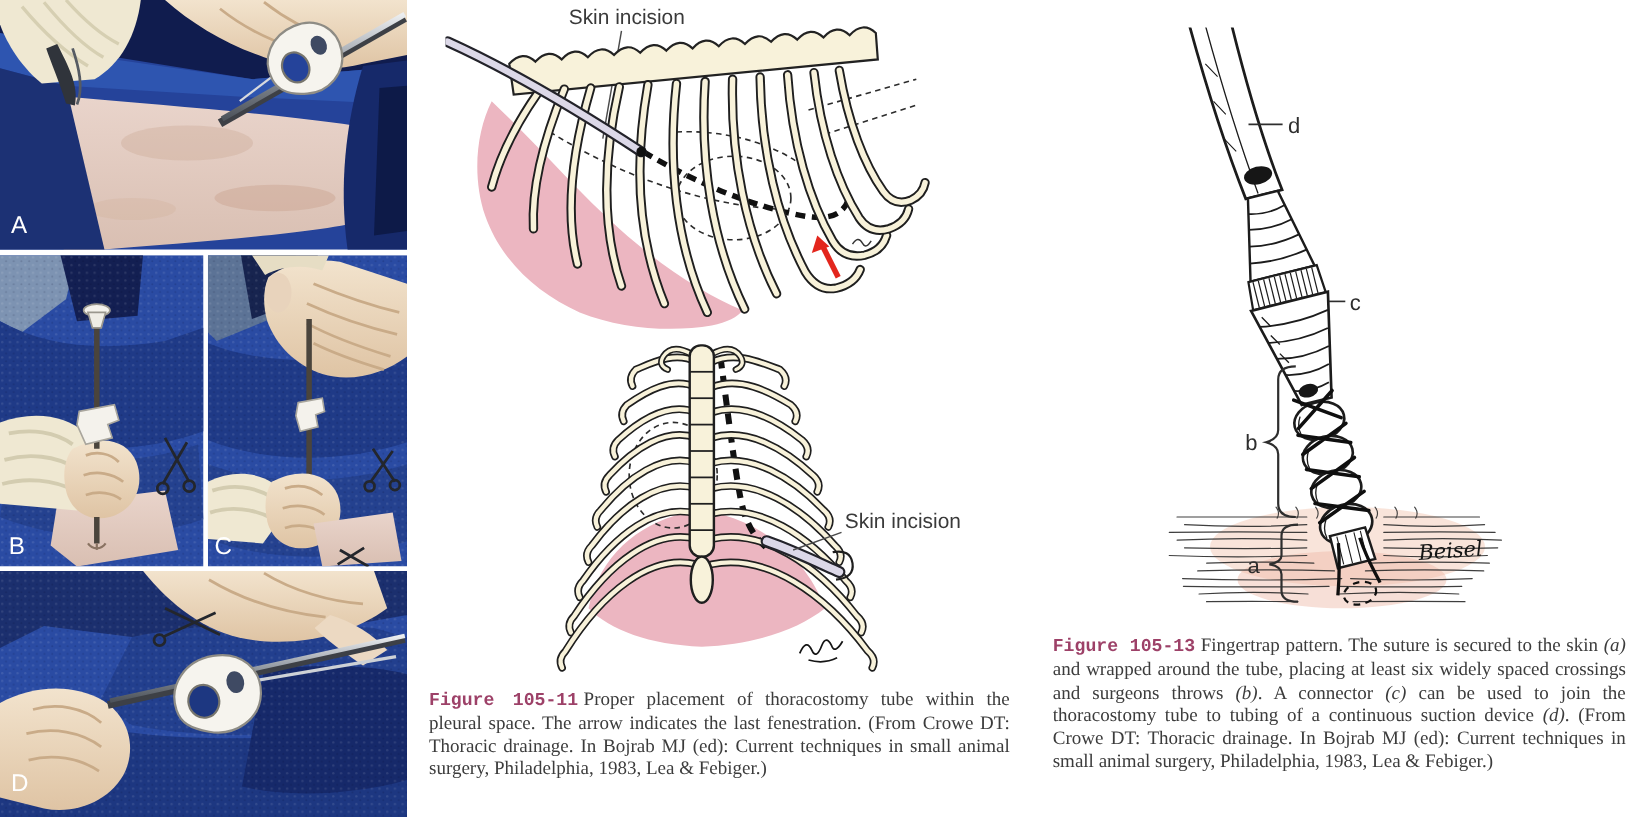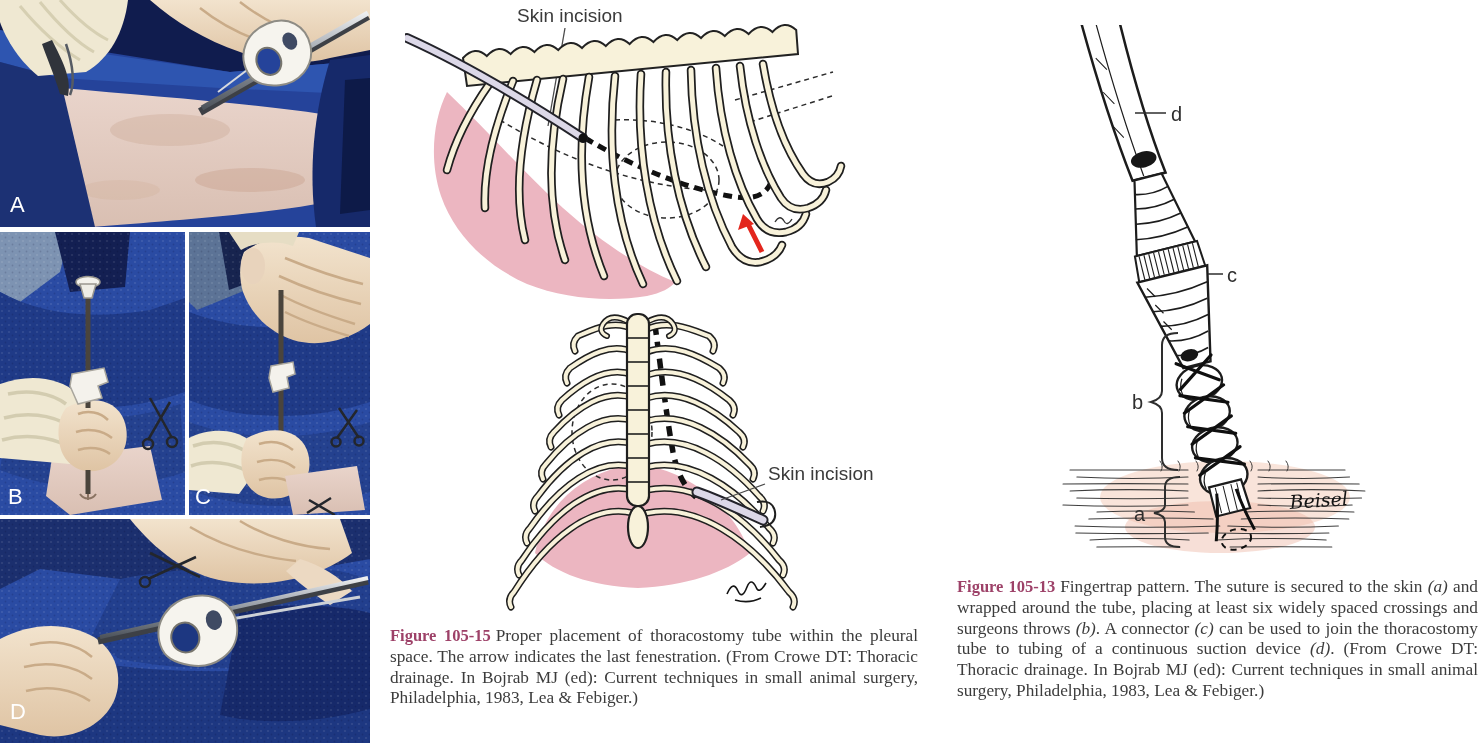--- a/index.html
+++ b/index.html
@@ -9,21 +9,21 @@
   html,body{margin:0;padding:0;background:#fff;}
   .page{position:relative;width:1479px;height:743px;background:#fff;overflow:hidden;
         font-family:"Liberation Sans",sans-serif;}
   .abs{position:absolute;}
   svg text{user-select:none;}
   .photo-letter{font-family:"Liberation Sans",sans-serif;font-size:22px;fill:#fff;}
   .diagram-label{font-family:"Liberation Sans",sans-serif;font-size:19px;fill:#3a3a3a;}
   .marker{font-family:"Liberation Sans",sans-serif;font-size:20px;fill:#2e2e2e;}
   .caption{font-family:"Liberation Serif",serif;font-size:17.3px;line-height:20.8px;
            color:var(--captext);text-align:justify;}
-  .cap-head{font-family:Liberation Serif, serif;font-weight:bold;font-size:16.5px;
+  .cap-head{font-family:Liberation Mono, monospace;font-weight:bold;font-size:16.5px;
             color:var(--heading);padding-right:5px;}
   .caption em{font-style:italic;}
 </style>
 </head>
 <body>
 
 <div class="page">
 
   <svg width="0" height="0" style="position:absolute" aria-hidden="true">
     <defs>
@@ -301,21 +301,21 @@
     <path d="M 292,492 C 315,500 340,512 358,520" stroke="var(--lav)" stroke-width="7" fill="none" stroke-linecap="round"></path>
     <path d="M 352,502 q 16,-3 18,10 q 2,13 -15,15" stroke="#1f1f1f" stroke-width="2" fill="none"></path>
 
     <text x="363" y="480" class="diagram-label">Skin incision</text>
     <line x1="360" y1="484" x2="316" y2="500" stroke="#4a4a4a" stroke-width="1.3"></line>
 
     <path d="M 322,594 q 6,-14 11,-3 q 4,9 9,-4 q 4,-10 9,0 q 3,8 10,-4 M 330,600 q 14,4 26,-2" stroke="#151515" stroke-width="1.6" fill="none"></path>
   </svg>
 
   <div class="abs caption" style="left:390px;top:626px;width:528px">
-    <span class="cap-head">Figure 105-15</span><span>Proper placement of thoracostomy tube within the pleural space. The arrow indicates the last fenestration. (From Crowe DT: Thoracic drainage. In Bojrab MJ (ed): Current techniques in small animal surgery, Philadelphia, 1983, Lea &amp; Febiger.)</span>
+    <span class="cap-head">Figure 105-11</span><span>Proper placement of thoracostomy tube within the pleural space. The arrow indicates the last fenestration. (From Crowe DT: Thoracic drainage. In Bojrab MJ (ed): Current techniques in small animal surgery, Philadelphia, 1983, Lea &amp; Febiger.)</span>
   </div>
 
   <svg id="fig13svg" class="abs" style="left:1040;top:25" width="340" height="545" viewBox="0 0 340 545">
 
     <ellipse cx="185" cy="472" rx="125" ry="36" fill="#f3c9b6" opacity="0.5"></ellipse>
     <ellipse cx="180" cy="502" rx="95" ry="26" fill="#eeb9a6" opacity="0.45"></ellipse>
     <g id="skinHatch" stroke="#2a2a2a" stroke-width="1.1" fill="none" opacity="0.9">
         <path d="M 30,445 q 59,0 118,0" fill="none" stroke="#2a2a2a" stroke-width="1.1" stroke-linecap="round"></path>
         <path d="M 218,445 q 43.5,0 87,0" fill="none" stroke="#2a2a2a" stroke-width="1.1" stroke-linecap="round"></path>
         <path d="M 36.90567493319099,452 q 55.5471625334045,2.9749944313574055 111.094325066809,0" fill="none" stroke="#2a2a2a" stroke-width="1.1" stroke-linecap="round"></path>

